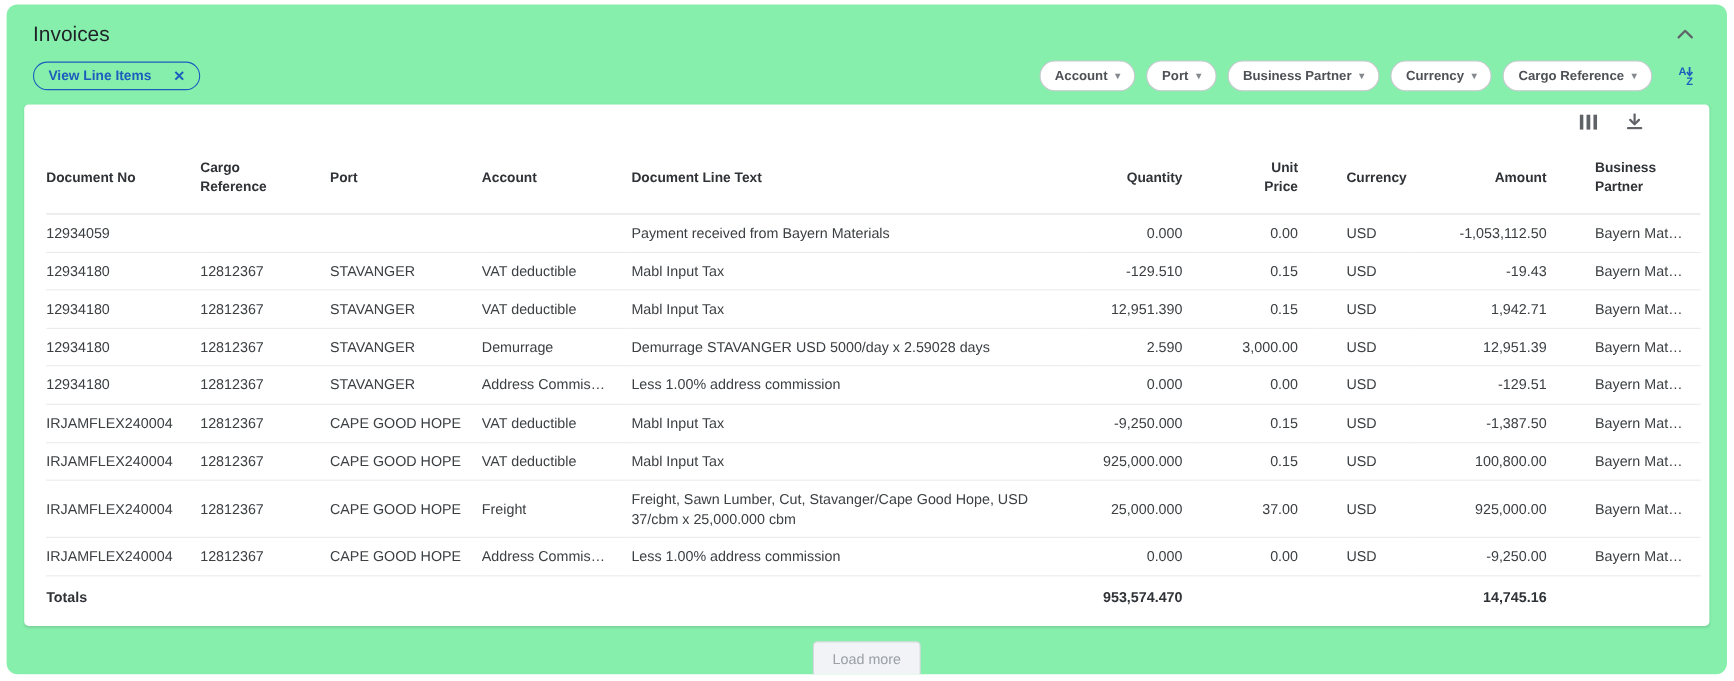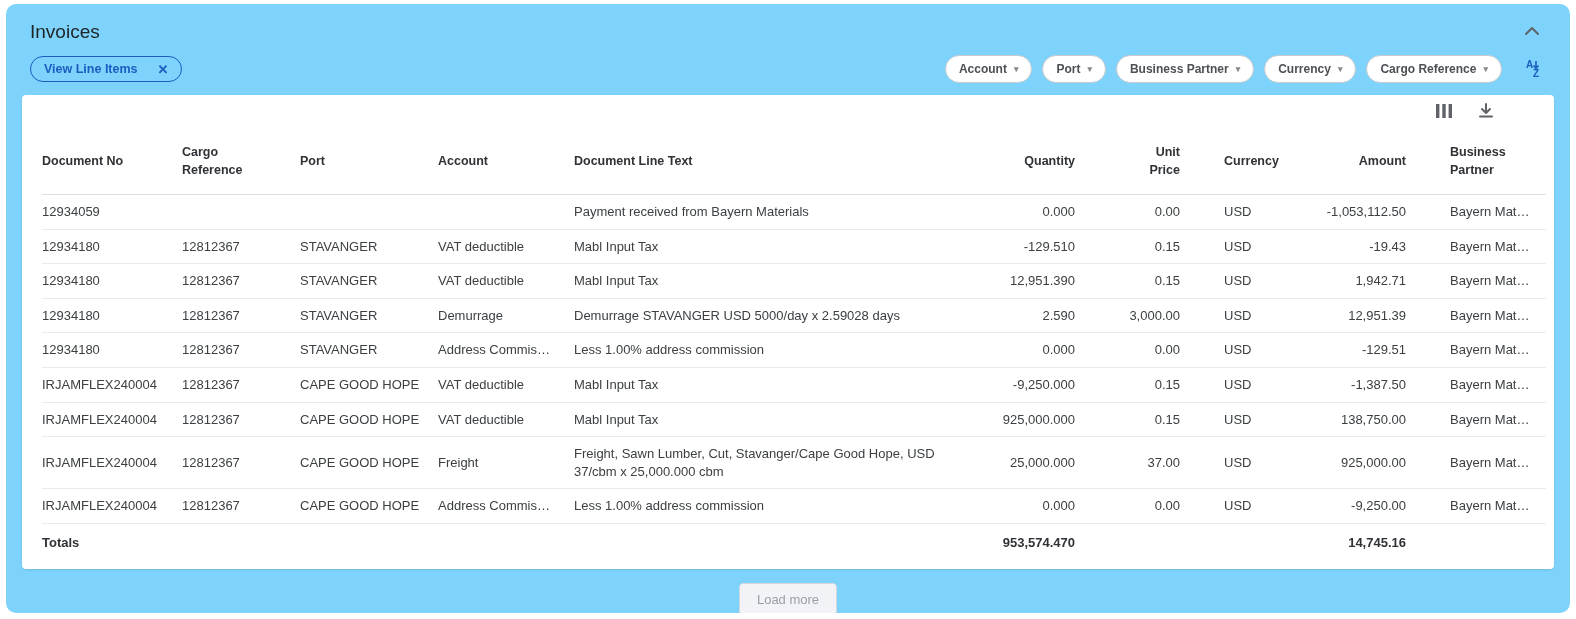--- a/index.html
+++ b/index.html
@@ -5,21 +5,21 @@
   * { box-sizing: border-box; }
   html, body {
     margin: 0; padding: 0;
     width: 1576px; height: 619px;
     background: #ffffff;
     font-family: "Liberation Sans", sans-serif;
   }
   .page {
     position: absolute;
     left: 6px; top: 4px; right: 6px; bottom: 6px;
-    background: #7dd3fc;
+    background: #86efac;
     border-radius: 10px;
     overflow: hidden;
   }
   
   .page-header {
     display: flex; align-items: center; justify-content: space-between;
     padding: 16px 26px 6px 24px;
   }
   .page-title { font-size: 19px; color: #1f2328; font-weight: 400; }
   .collapse-btn {
@@ -290,21 +290,21 @@
 
   <tr>
     <td>IRJAMFLEX240004</td>
     <td>12812367</td>
     <td>CAPE GOOD HOPE</td>
     <td>VAT deductible</td>
     <td>Mabl Input Tax</td>
     <td>925,000.000</td>
     <td>0.15</td>
     <td>USD</td>
-    <td>138,750.00</td>
+    <td>100,800.00</td>
     <td>Bayern Materials</td>
   </tr>
 
   <tr>
     <td>IRJAMFLEX240004</td>
     <td>12812367</td>
     <td>CAPE GOOD HOPE</td>
     <td>Freight</td>
     <td>Freight, Sawn Lumber, Cut, Stavanger/Cape Good Hope, USD 37/cbm x 25,000.000 cbm</td>
     <td>25,000.000</td>

